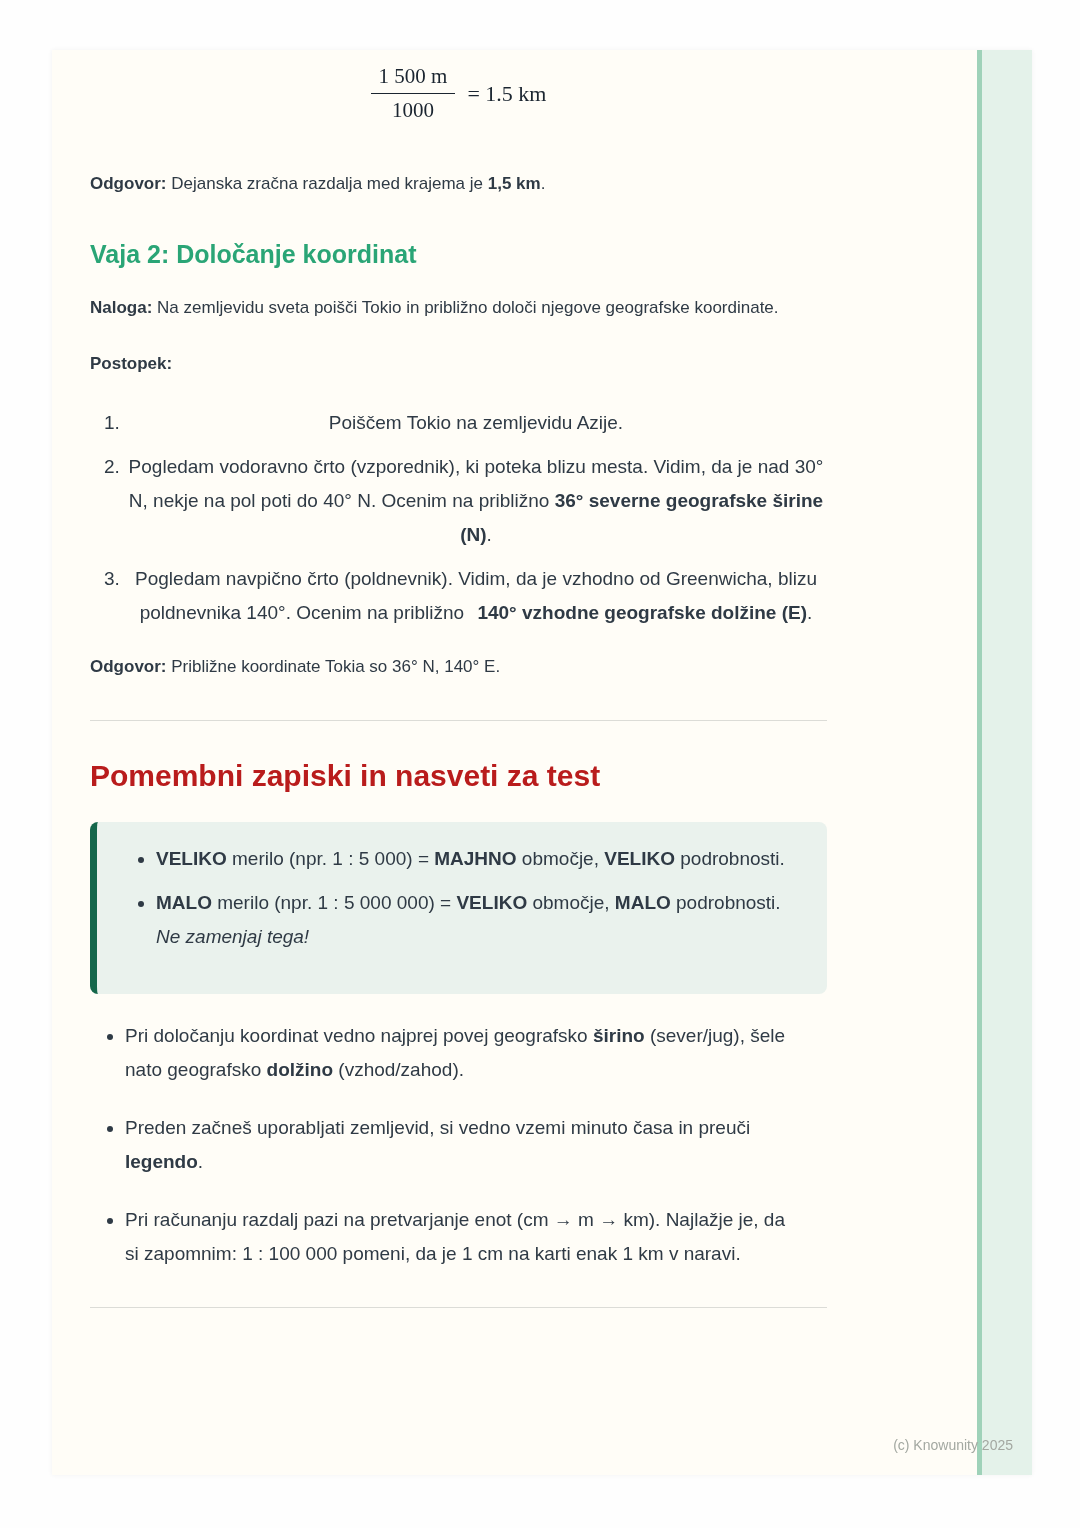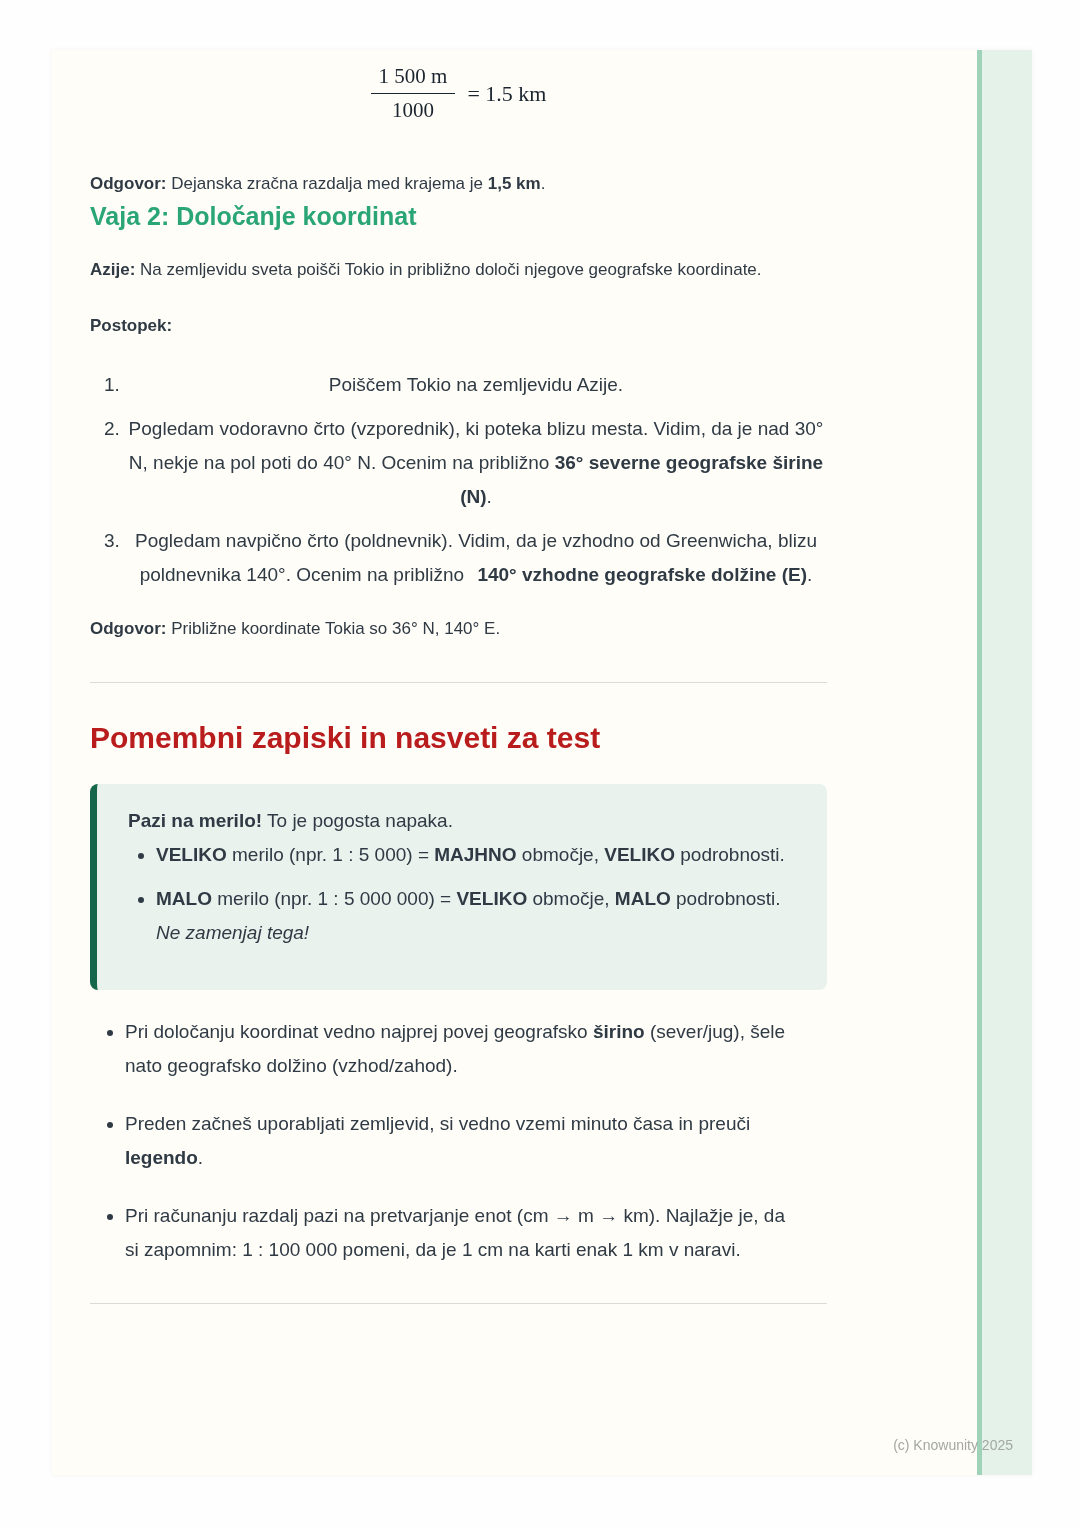--- a/index.html
+++ b/index.html
@@ -47,20 +47,21 @@
   .frac .num { padding: 0 8px 4px; border-bottom: 1.6px solid #1b2530; text-align: center; }
   .frac .den { padding-top: 4px; }
   .eq-rhs { font-size: 22px; }
 
   p.body { font-size: 17px; line-height: 34px; }
   .justify { text-align: justify; }
 
   .answer-1 { margin-top: 44px; }
 
   h2.section-h2 {
+    margin-top: 38px;
     font-size: 25px; line-height: 30px;
     font-weight: 600;
     color: #2aa576;
   }
   .task { margin-top: 22px; }
   .steps-label { margin-top: 22px; font-weight: 700; }
 
   ol.steps {
     margin-top: 25px;
     padding-left: 35px;
@@ -126,46 +127,45 @@
           <span class="num">1 500 m</span>
           <span class="den">1000</span>
         </span>
         <span class="eq-rhs">= 1.5 km</span>
       </div>
 
       <p class="body answer-1 col"><span style="font-weight: 700;">Odgovor:</span><span> Dejanska zračna razdalja med krajema je </span><span style="font-weight: 700;">1,5 km</span><span>.</span></p>
 
       <h2 class="section-h2 col">Vaja 2: Določanje koordinat</h2>
 
-      <p class="body task justify col"><span style="font-weight: 700;">Azije:</span><span> Na zemljevidu sveta poišči Tokio in približno določi njegove geografske koordinate.</span></p>
+      <p class="body task justify col"><span style="font-weight: 700;">Naloga:</span><span> Na zemljevidu sveta poišči Tokio in približno določi njegove geografske koordinate.</span></p>
 
       <p class="body steps-label col">Postopek:</p>
 
       <ol class="steps col">
         <li><span>Poiščem Tokio na zemljevidu Azije.</span></li>
         <li><span>Pogledam vodoravno črto (vzporednik), ki poteka blizu mesta. Vidim, da je nad 30° N, nekje na pol poti do 40° N. Ocenim na približno </span><span style="font-weight: 700;">36° severne geografske širine (N)</span><span>.</span></li>
         <li><span>Pogledam navpično črto (poldnevnik). Vidim, da je vzhodno od Greenwicha, blizu poldnevnika 140°. Ocenim na približno </span><span style="font-weight: 700; margin-left: 8px;">140° vzhodne geografske dolžine (E)</span><span>.</span></li>
       </ol>
 
       <p class="body answer-2 col"><span style="font-weight: 700;">Odgovor:</span><span> Približne koordinate Tokia so 36° N, 140° E.</span></p>
 
       <hr class="rule">
 
       <h1 class="section-h1 col">Pomembni zapiski in nasveti za test</h1>
 
       <div class="callout">
-        <p><span style="font-weight: 700;">Pazi na merilo!</span><span> To je pogosta napaka.</span></p>
         <ul>
           <li><span style="font-weight: 700;">VELIKO</span><span> merilo (npr. 1 : 5 000) = </span><span style="font-weight: 700; text-align: center;">MAJHNO</span><span> območje, </span><span style="font-weight: 700;">VELIKO</span><span> podrobnosti.</span></li>
           <li><span style="font-weight: 700;">MALO</span><span> merilo (npr. 1 : 5 000 000) = </span><span style="font-weight: 700;">VELIKO</span><span> območje, </span><span style="font-weight: 700;">MALO</span><span> podrobnosti. </span><span style="font-style: italic;">Ne zamenjaj tega!</span></li>
         </ul>
       </div>
 
       <ul class="tips">
-        <li><span>Pri določanju koordinat vedno najprej povej geografsko </span><span style="font-weight: 700;">širino</span><span> (sever/jug), šele nato geografsko </span><span style="font-weight: 400;">dolžino</span><span> (vzhod/zahod).</span></li>
+        <li><span>Pri določanju koordinat vedno najprej povej geografsko </span><span style="font-weight: 700;">širino</span><span> (sever/jug), šele nato geografsko </span><span style="font-weight: 700;">dolžino</span><span> (vzhod/zahod).</span></li>
         <li><span>Preden začneš uporabljati zemljevid, si vedno vzemi minuto časa in preuči </span><span style="font-weight: 700;">legendo</span><span>.</span></li>
         <li><span>Pri računanju razdalj pazi na pretvarjanje enot (cm → m → km). Najlažje je, da si zapomnim: 1 : 100 000 pomeni, da je 1 cm na karti enak 1 km v naravi.</span></li>
       </ul>
 
       <hr class="rule">
 
     </div>
 
     <div class="footer">(c) Knowunity 2025</div>
   </div>

